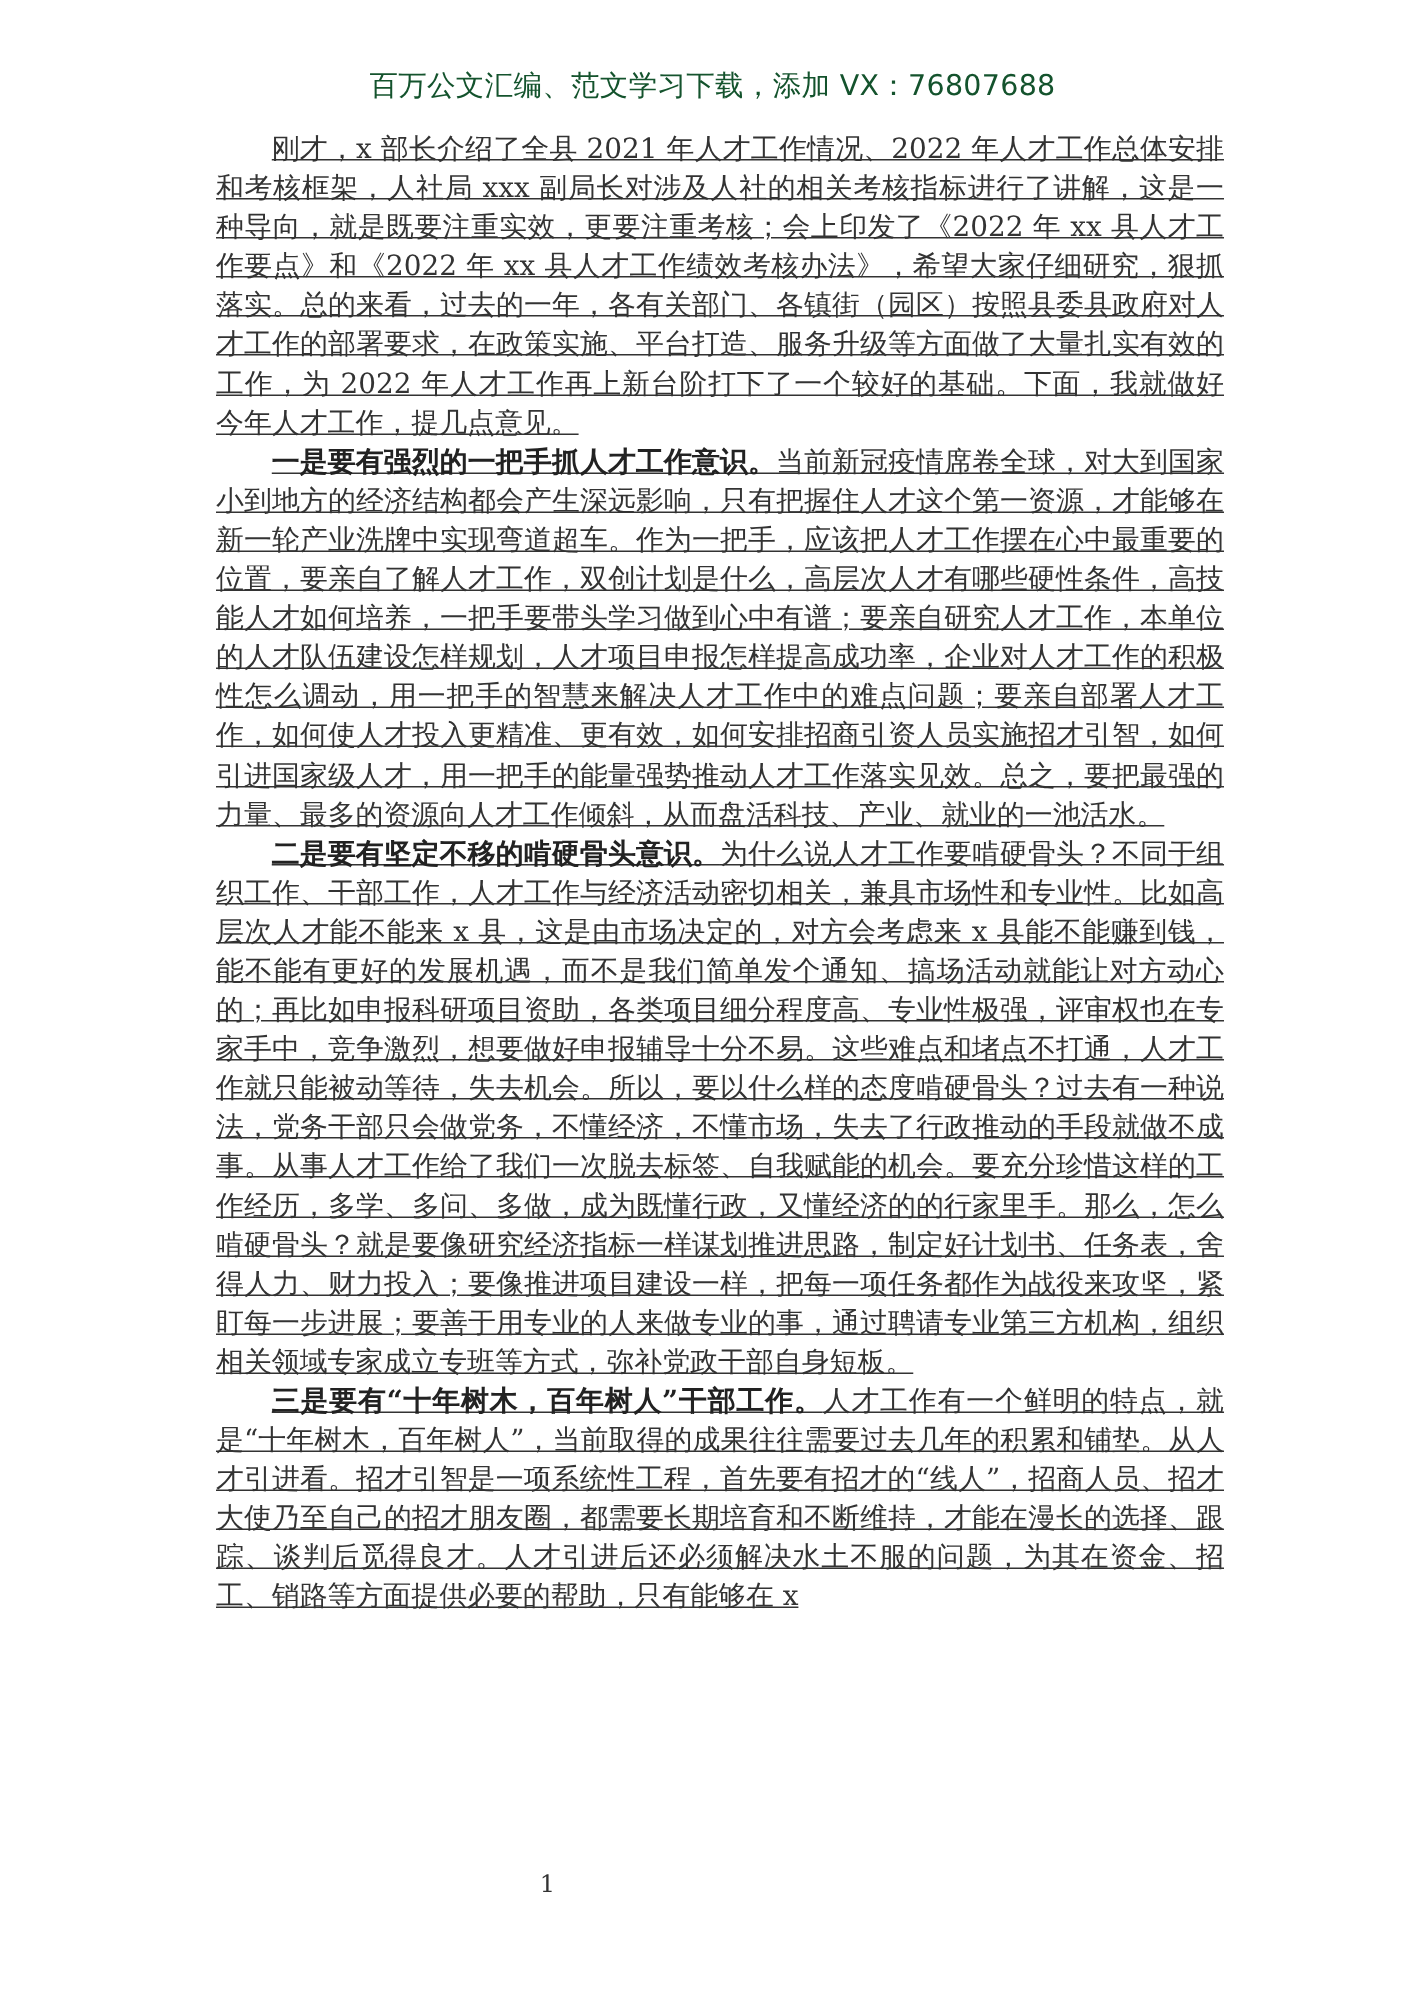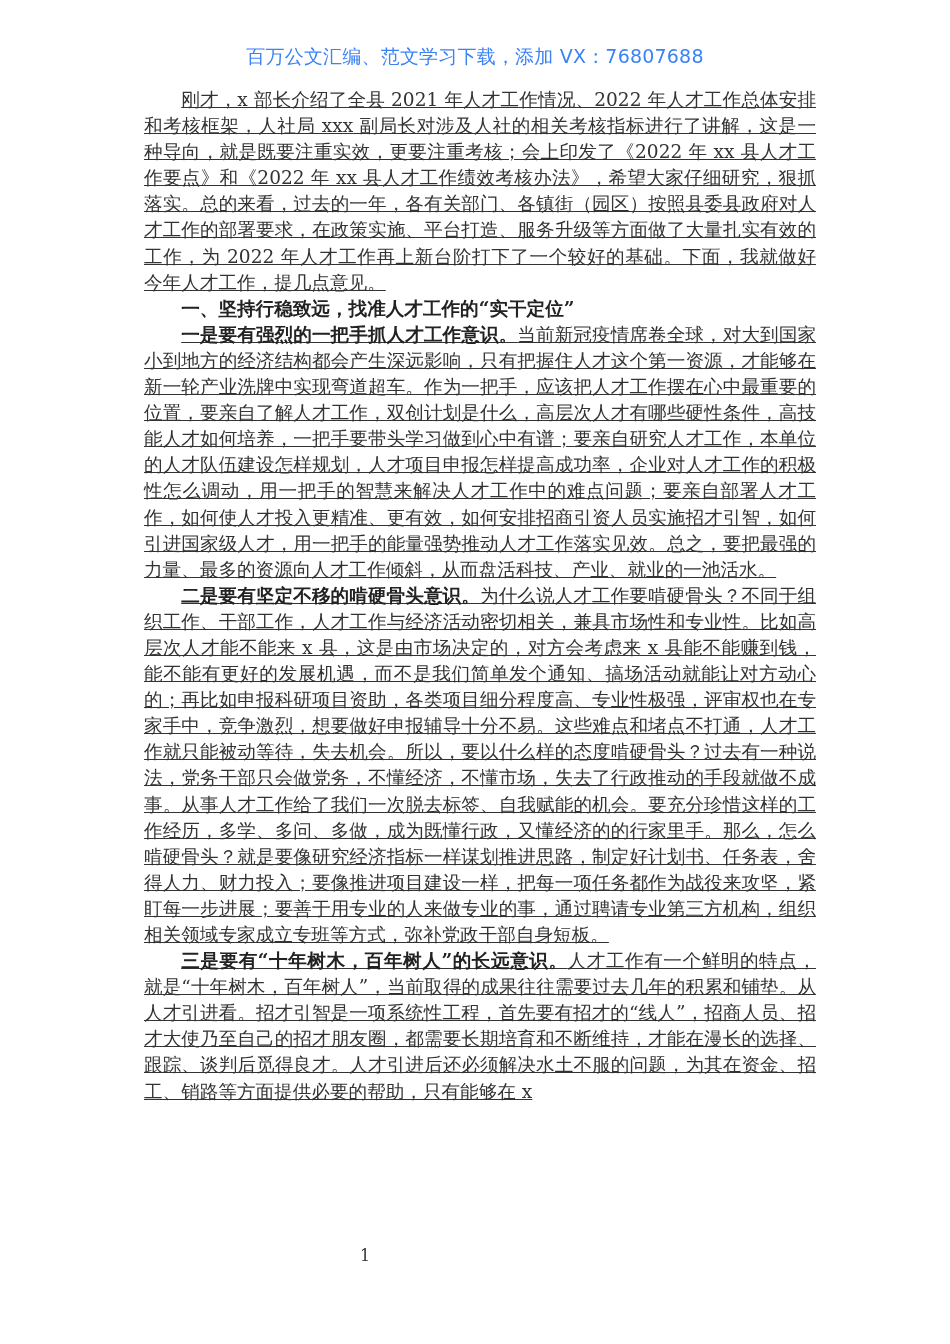--- a/index.html
+++ b/index.html
@@ -1,44 +1,43 @@
 <!DOCTYPE html>
 <html><head>
 <meta charset="utf-8">
 <style>
   html, body { margin: 0; padding: 0; background: #ffffff; }
   body { width: 950px; height: 1344px; position: relative; overflow: hidden;
          font-family: "DejaVu Serif", "Liberation Serif", serif; color: #333333; }
   .header { position: absolute; top: 44px; left: 0; width: 950px; text-align: center;
             font-family: "DejaVu Sans", "Liberation Sans", sans-serif;
-            font-size: 19px; color: #3b82f6; letter-spacing: 0.2px; }
+            font-size: 19px; color: #14532d; letter-spacing: 0.2px; }
   .content { position: absolute; top: 87px; left: 144px; width: 672px;
              font-size: 18.6px; line-height: 26.1px; text-align: justify; }
   .content p { margin: 0; }
   .indent { text-indent: 2em; text-decoration: underline; }
   .bold { font-weight: bold; color: #222222; }
   .heading { text-indent: 2em; font-weight: bold; color: #222222; }
   .page-num { position: absolute; top: 1246px; left: 0; width: 730px; text-align: center;
               font-size: 16px; color: #333333; }
 </style>
 </head>
 <body>
 
 <div class="header">百万公文汇编、范文学习下载，添加 VX：76807688</div>
 
 <div class="content">
   <p class="indent">刚才，x 部长介绍了全县 2021 年人才工作情况、2022 年人才工作总体安排和考核框架，人社局 xxx 副局长对涉及人社的相关考核指标进行了讲解，这是一种导向，就是既要注重实效，更要注重考核；会上印发了《2022 年 xx 县人才工作要点》和《2022 年 xx 县人才工作绩效考核办法》，希望大家仔细研究，狠抓落实。总的来看，过去的一年，各有关部门、各镇街（园区）按照县委县政府对人才工作的部署要求，在政策实施、平台打造、服务升级等方面做了大量扎实有效的工作，为 2022 年人才工作再上新台阶打下了一个较好的基础。下面，我就做好今年人才工作，提几点意见。</p>
-  <p class="heading">一、坚持行稳致远，找准人才工作的“实干定位”</p>
 
   <p class="indent">
     <span class="bold">一是要有强烈的一把手抓人才工作意识。</span><span>当前新冠疫情席卷全球，对大到国家小到地方的经济结构都会产生深远影响，只有把握住人才这个第一资源，才能够在新一轮产业洗牌中实现弯道超车。作为一把手，应该把人才工作摆在心中最重要的位置，要亲自了解人才工作，双创计划是什么，高层次人才有哪些硬性条件，高技能人才如何培养，一把手要带头学习做到心中有谱；要亲自研究人才工作，本单位的人才队伍建设怎样规划，人才项目申报怎样提高成功率，企业对人才工作的积极性怎么调动，用一把手的智慧来解决人才工作中的难点问题；要亲自部署人才工作，如何使人才投入更精准、更有效，如何安排招商引资人员实施招才引智，如何引进国家级人才，用一把手的能量强势推动人才工作落实见效。总之，要把最强的力量、最多的资源向人才工作倾斜，从而盘活科技、产业、就业的一池活水。</span>
   </p>
 
   <p class="indent">
     <span class="bold">二是要有坚定不移的啃硬骨头意识。</span><span>为什么说人才工作要啃硬骨头？不同于组织工作、干部工作，人才工作与经济活动密切相关，兼具市场性和专业性。比如高层次人才能不能来 x 县，这是由市场决定的，对方会考虑来 x 县能不能赚到钱，能不能有更好的发展机遇，而不是我们简单发个通知、搞场活动就能让对方动心的；再比如申报科研项目资助，各类项目细分程度高、专业性极强，评审权也在专家手中，竞争激烈，想要做好申报辅导十分不易。这些难点和堵点不打通，人才工作就只能被动等待，失去机会。所以，要以什么样的态度啃硬骨头？过去有一种说法，党务干部只会做党务，不懂经济，不懂市场，失去了行政推动的手段就做不成事。从事人才工作给了我们一次脱去标签、自我赋能的机会。要充分珍惜这样的工作经历，多学、多问、多做，成为既懂行政，又懂经济的的行家里手。那么，怎么啃硬骨头？就是要像研究经济指标一样谋划推进思路，制定好计划书、任务表，舍得人力、财力投入；要像推进项目建设一样，把每一项任务都作为战役来攻坚，紧盯每一步进展；要善于用专业的人来做专业的事，通过聘请专业第三方机构，组织相关领域专家成立专班等方式，弥补党政干部自身短板。</span>
   </p>
 
   <p class="indent">
-    <span class="bold">三是要有“十年树木，百年树人”的长远意识。</span><span>人才工作有一个鲜明的特点，就是“十年树木，百年树人”，当前取得的成果往往需要过去几年的积累和铺垫。从人才引进看。招才引智是一项系统性工程，首先要有招才的“线人”，招商人员、招才大使乃至自己的招才朋友圈，都需要长期培育和不断维持，才能在漫长的选择、跟踪、谈判后觅得良才。人才引进后还必须解决水土不服的问题，为其在资金、招工、销路等方面提供必要的帮助，只有能够在 x</span>
+    <span class="bold">三是要有“十年树木，百年树人”干部工作。</span><span>人才工作有一个鲜明的特点，就是“十年树木，百年树人”，当前取得的成果往往需要过去几年的积累和铺垫。从人才引进看。招才引智是一项系统性工程，首先要有招才的“线人”，招商人员、招才大使乃至自己的招才朋友圈，都需要长期培育和不断维持，才能在漫长的选择、跟踪、谈判后觅得良才。人才引进后还必须解决水土不服的问题，为其在资金、招工、销路等方面提供必要的帮助，只有能够在 x</span>
   </p>
 </div>
 
 <div class="page-num">1</div>
 
 </body></html>

